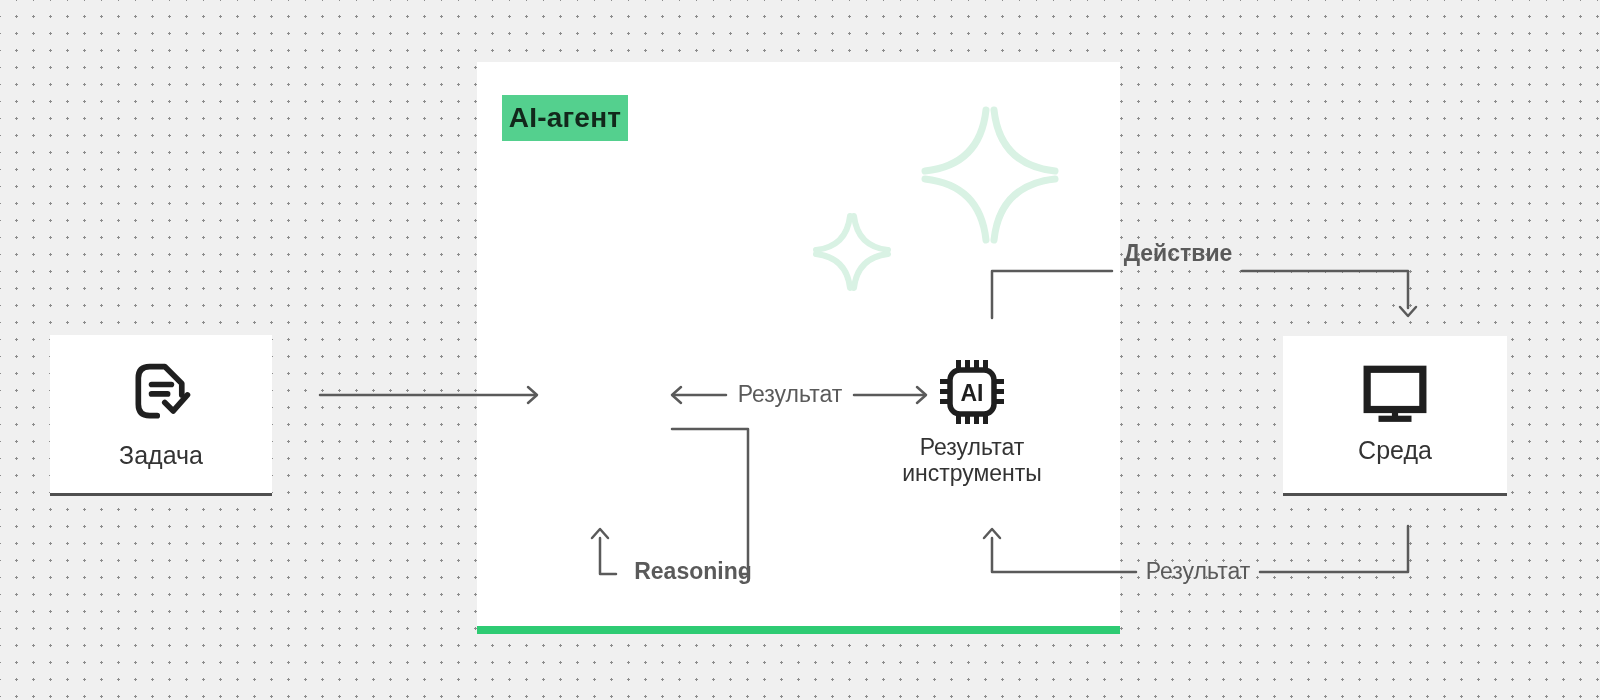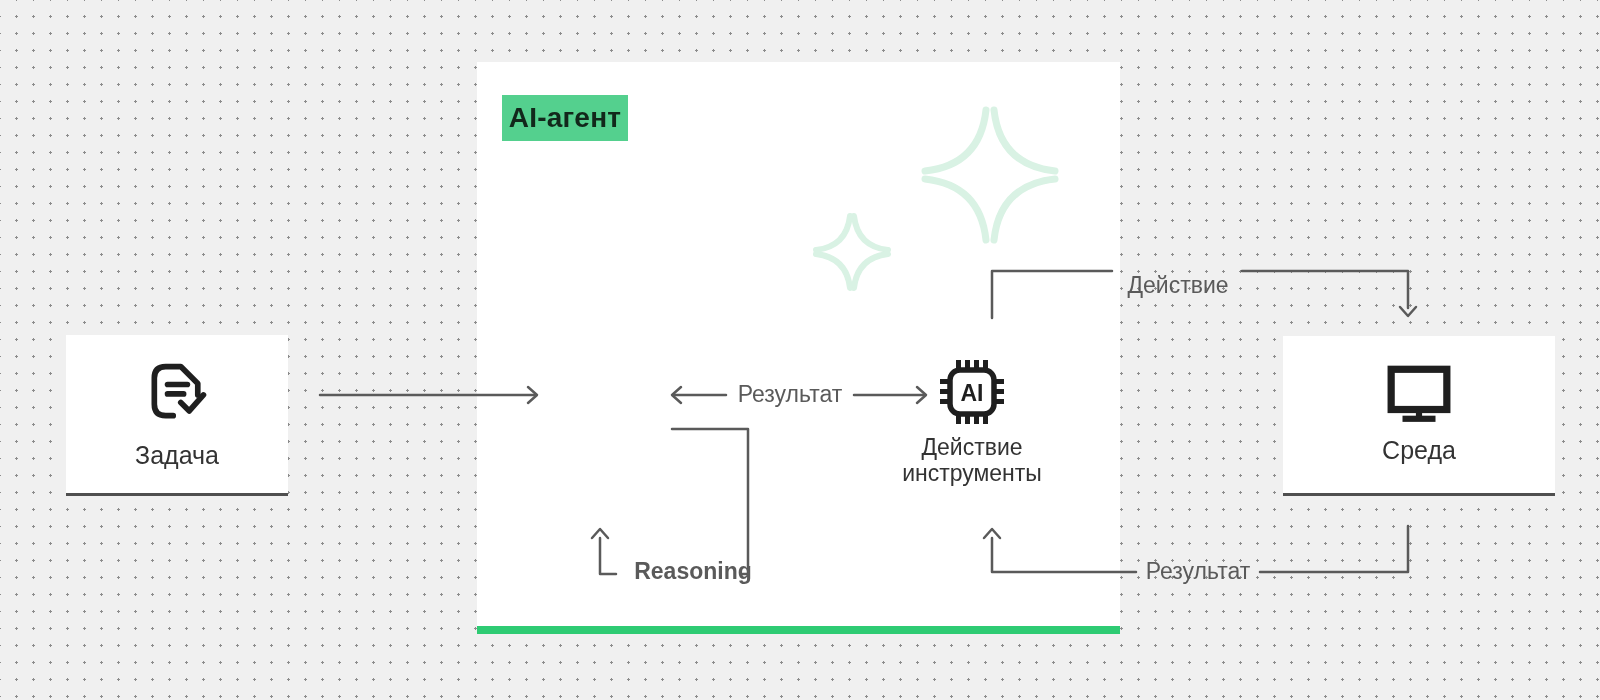--- a/index.html
+++ b/index.html
@@ -102,21 +102,21 @@
       <path d="M672,429 H748 V574 H742"></path>
       <path d="M616,574 H600 V538"></path>
       <path d="M592,538 L600,529 L608,538"></path>
     </g>
   </svg>
 
   <div class="badge" style="background:#54d08e;color:#12281b;">
     <span>AI-агент</span>
   </div>
 
-  <div class="node-box" style="left:66px;top:335px;width:222px;height:158px;">
+  <div class="node-box" style="left:50px;top:335px;width:222px;height:158px;">
     <span class="icon">
       <svg width="68" height="68" viewBox="0 0 72 72" fill="none" stroke="#1f1f1f" stroke-width="6" stroke-linecap="round" stroke-linejoin="round">
         <path d="M32,60 H24 Q12,60 12,48 V20 Q12,8 24,8 H40 L58,26 V38"></path>
         <path d="M26,27 H47"></path>
         <path d="M26,37 H43"></path>
         <path d="M40,46 L49,55 L64,38"></path>
       </svg>
     </span>
     <span class="node-label">Задача</span>
   </div>
@@ -138,35 +138,35 @@
           <rect x="0" y="29" width="9" height="5"></rect>
           <rect x="0" y="39" width="9" height="5"></rect>
           <rect x="55" y="19" width="9" height="5"></rect>
           <rect x="55" y="29" width="9" height="5"></rect>
           <rect x="55" y="39" width="9" height="5"></rect>
         </g>
         <rect x="10" y="10" width="44" height="44" rx="10" fill="#ffffff" stroke="#1f1f1f" stroke-width="5.5"></rect>
         <text x="32" y="41" text-anchor="middle" font-family="Liberation Sans, sans-serif" font-size="23" font-weight="bold" fill="#1f1f1f">AI</text>
       </svg>
     </span>
-    <span class="node-label small">Действие инструменты</span>
+    <span class="node-label small">Результат инструменты</span>
   </div>
 
-  <div class="node-box" style="left:1283px;top:336px;width:272px;height:157px;">
+  <div class="node-box" style="left:1283px;top:336px;width:224px;height:157px;">
     <span class="icon">
       <svg width="66" height="58" viewBox="0 0 64 56">
         <rect x="5" y="5" width="54" height="39" fill="none" stroke="#1f1f1f" stroke-width="7"></rect>
         <rect x="29" y="44" width="6" height="7" fill="#1f1f1f"></rect>
         <rect x="16" y="50" width="32" height="6" fill="#1f1f1f"></rect>
       </svg>
     </span>
     <span class="node-label">Среда</span>
   </div>
 
   <div class="edge-label" style="left:728px;top:381px;width:124px;">Результат</div>
 
-  <div class="edge-label" style="left:1118px;top:272px;width:120px;">Действие</div>
+  <div class="edge-label" style="left:1118px;top:240px;width:120px;font-weight:bold;">Действие</div>
 
   <div class="edge-label" style="left:1140px;top:558px;width:116px;">Результат</div>
 
   <div class="edge-label" style="left:632px;top:558px;width:122px;font-weight:bold;">Reasoning</div>
 
 </div>
 
 </body></html>

